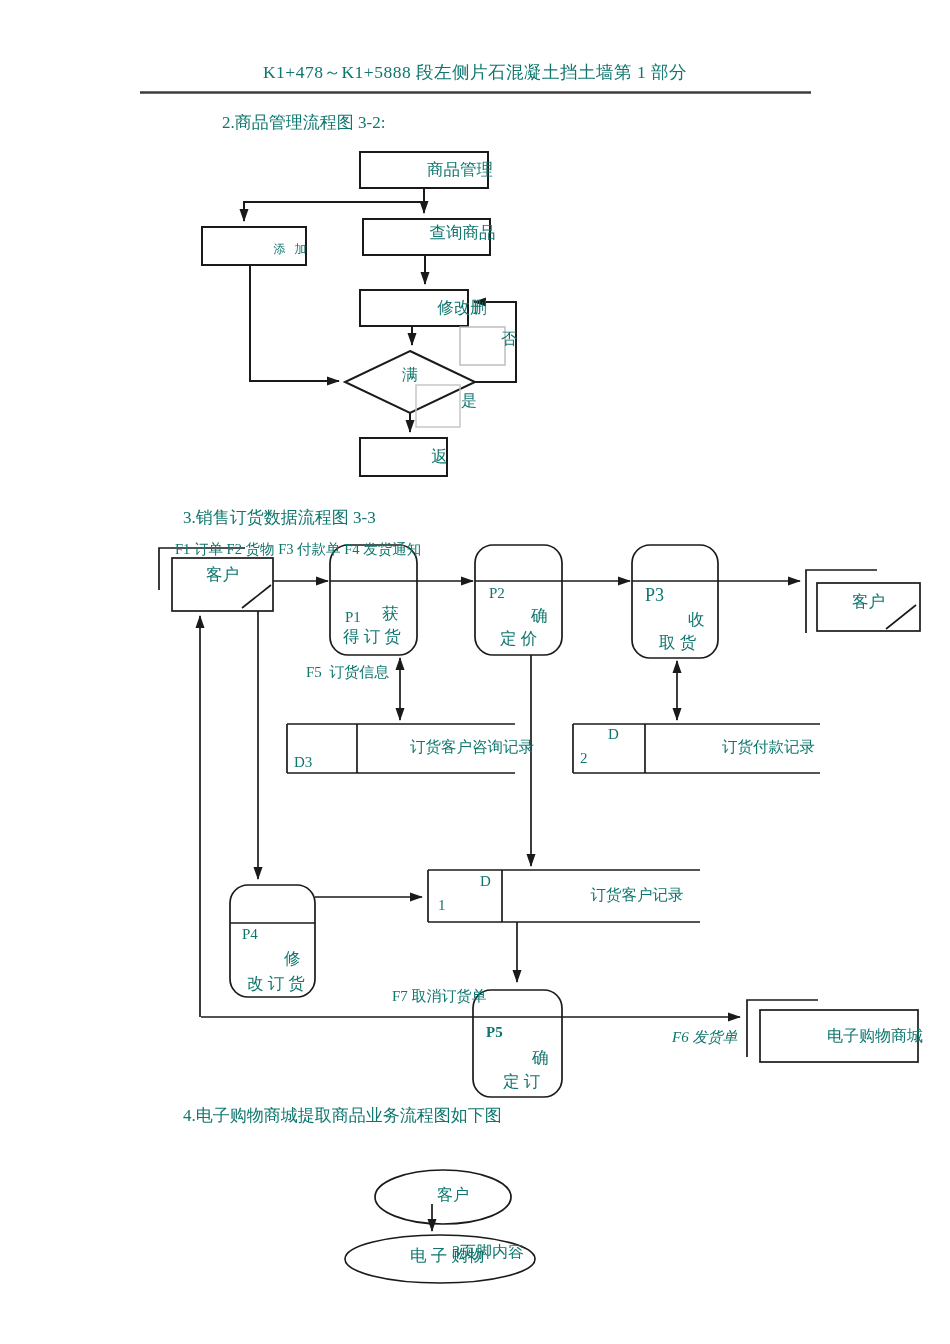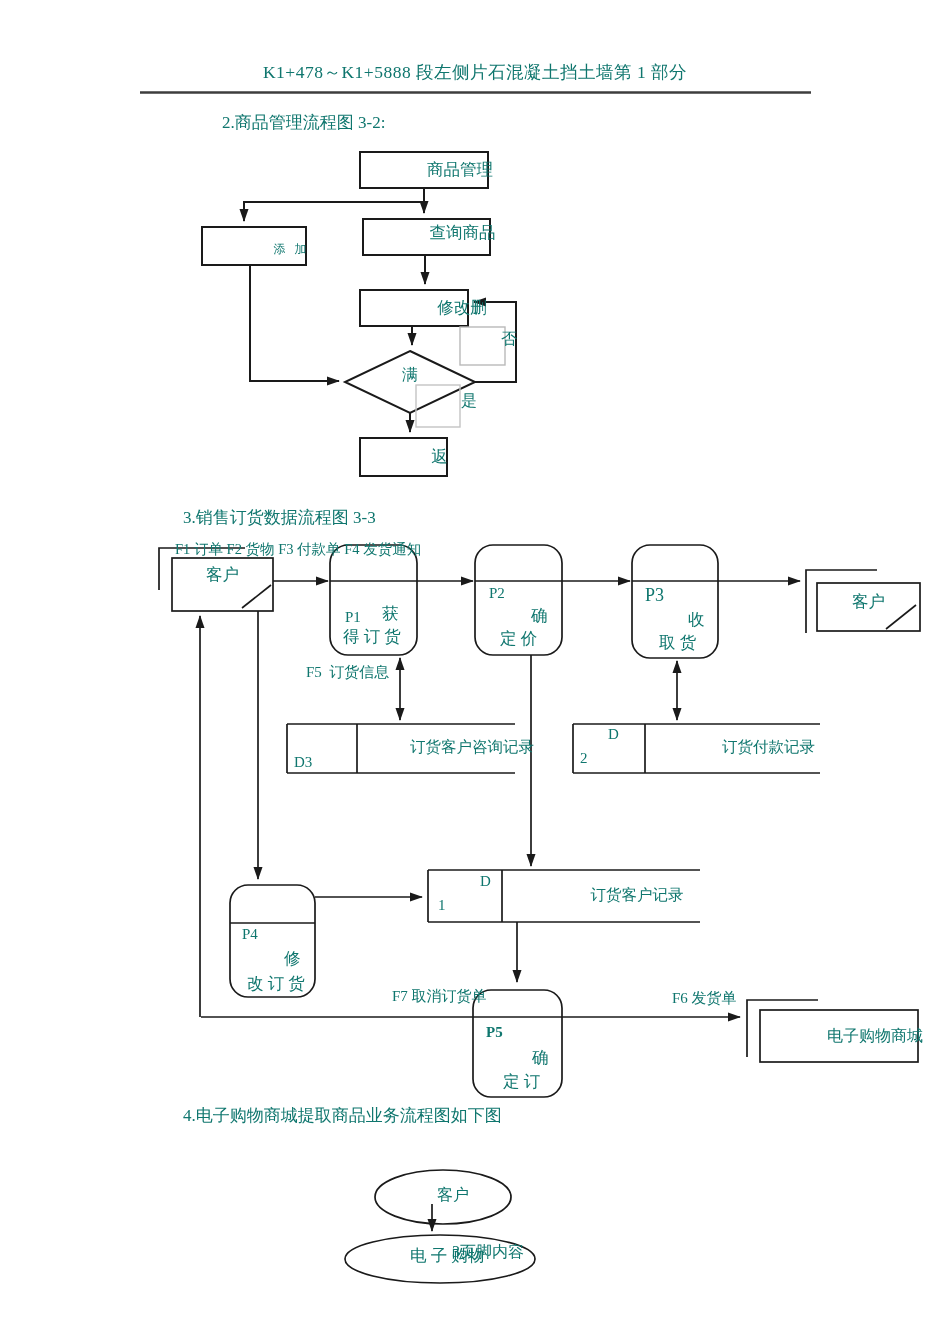--- a/index.html
+++ b/index.html
@@ -142,21 +142,21 @@
 <div class="lbl ctr" style="left:502px;top:870px;width:198px;height:50px;font-size:15.5px;">订货客户记录</div>
 
 <div class="lbl" style="left:242px;top:926px;font-size:15px;">P4</div>
 <div class="lbl" style="left:284px;top:950px;font-size:16.5px;">修</div>
 <div class="lbl" style="left:247px;top:975px;font-size:16.5px;">改 订 货</div>
 
 <div class="lbl" style="left:392px;top:988px;font-size:15px;">F7 取消订货单</div>
 <div class="lbl" style="left:486px;top:1024px;font-size:15px;font-weight:bold;">P5</div>
 <div class="lbl" style="left:532px;top:1049px;font-size:16.5px;">确</div>
 <div class="lbl" style="left:503px;top:1073px;font-size:16.5px;">定 订</div>
-<div class="lbl" style="left:672px;top:990px;font-size:15px;">F6 发货单</div>
+<div class="lbl" style="left:672px;top:1029px;font-size:15px;font-style:italic;">F6 发货单</div>
 <div class="lbl ctr" style="left:760px;top:1010px;width:158px;height:52px;font-size:16px;">电子购物商城</div>
 
 <div class="lbl sect" style="left:183px;top:1106px;">4.电子购物商城提取商品业务流程图如下图</div>
 <div class="lbl" style="left:437px;top:1186px;font-size:16px;">客户</div>
 <div class="lbl" style="left:410px;top:1247px;font-size:16.5px;">电 子 购物</div>
 <div class="lbl" style="left:452px;top:1243px;font-size:16px;">3页脚内容</div>
 
 </div>
 
 </body></html>

